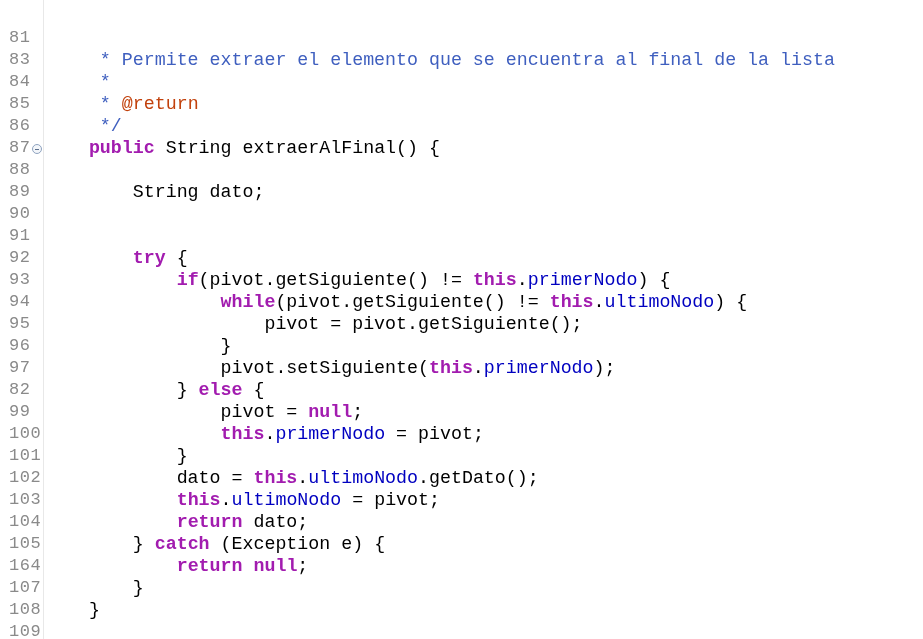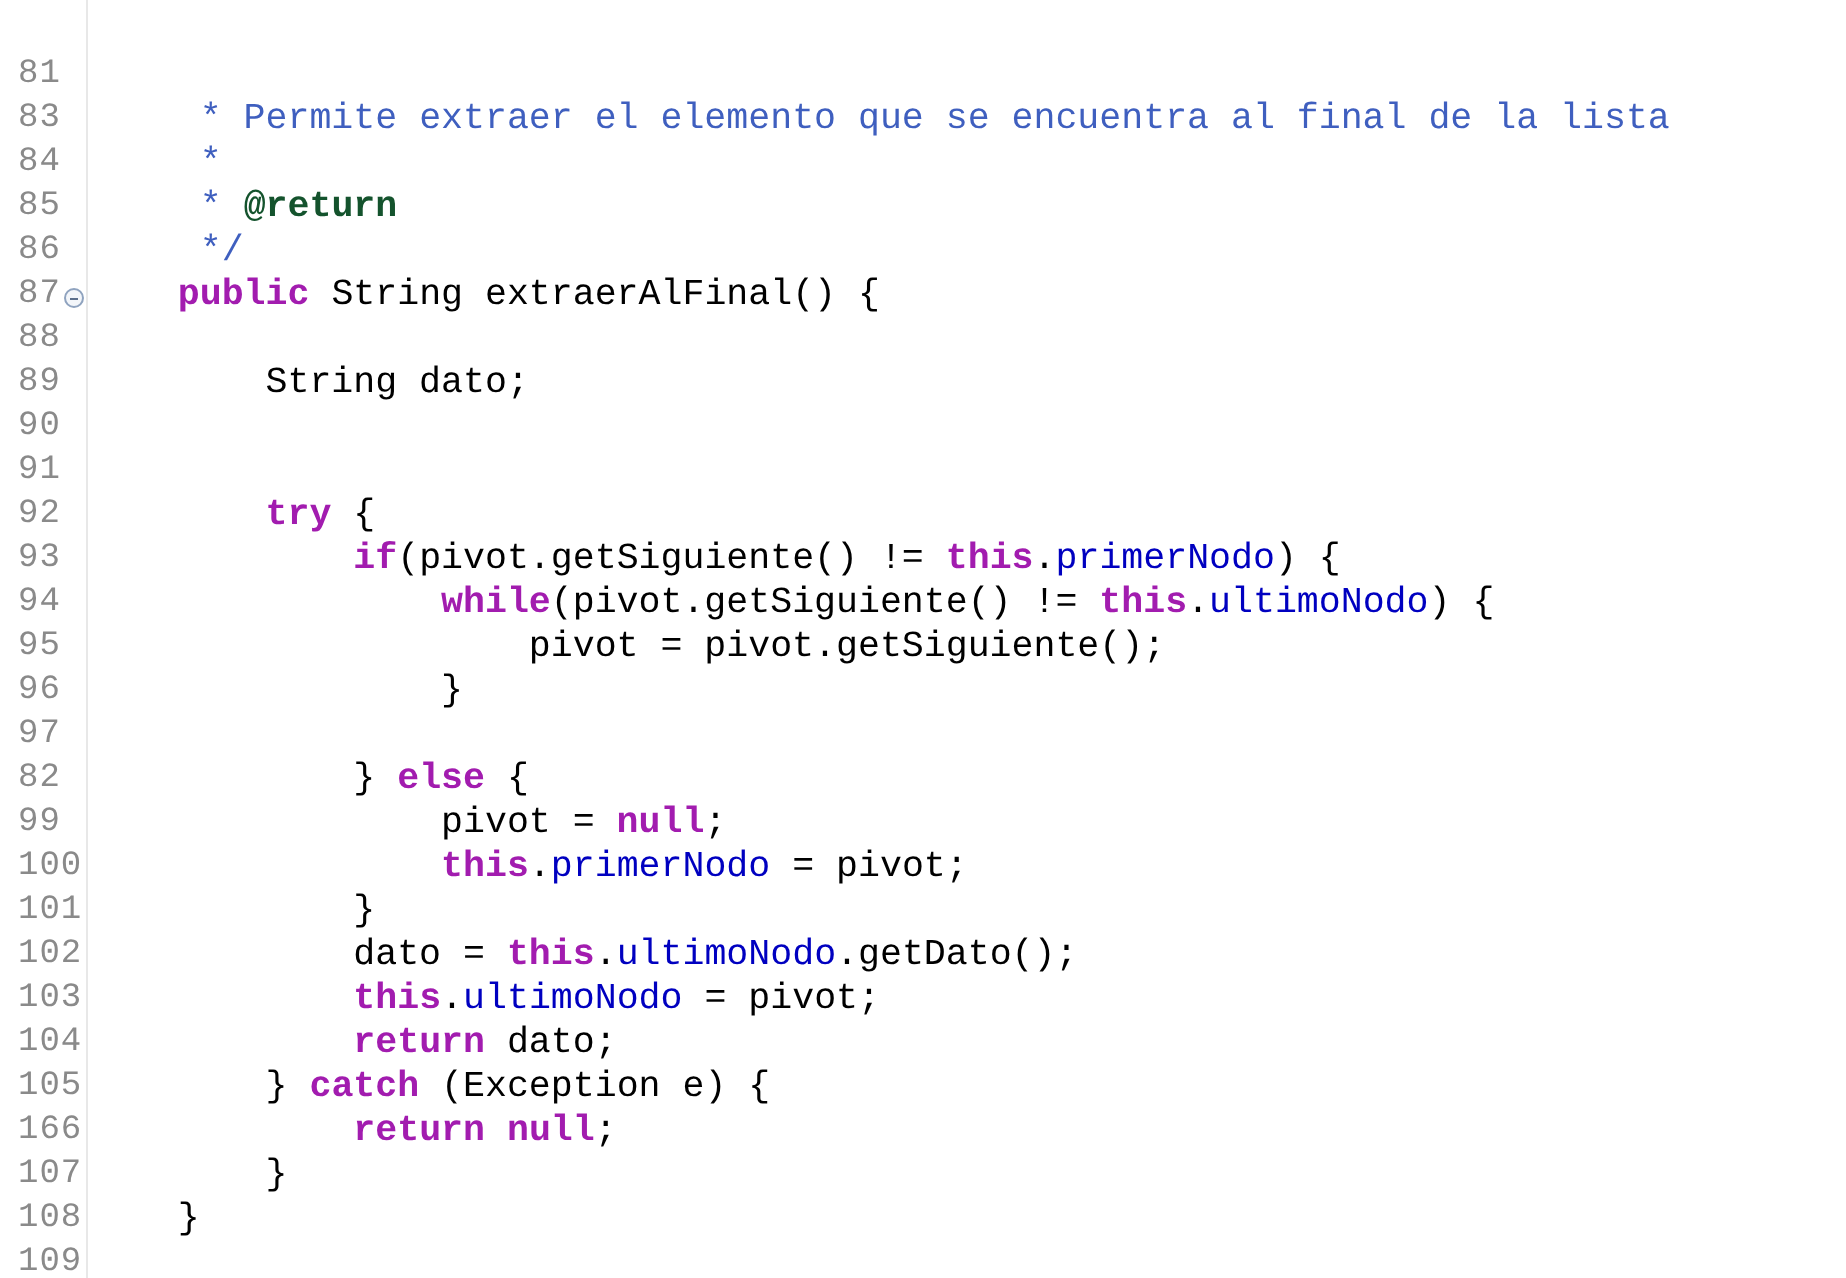--- a/index.html
+++ b/index.html
@@ -71,21 +71,21 @@
       position: absolute;
       left: 45px;
       top: 0;
       font-family: "Liberation Mono", monospace;
       font-size: 18.3px;
       color: #000000;
     }
     .kw { color: #a21caf; font-weight: bold; }
     .field { color: #0000c0; }
     .cm { color: #3f5fbf; }
-    .tag { color: #14532d; font-weight: bold; }
+    .tag { color: #c2410c; font-weight: normal; }
   </style>
 </head>
 <body>
 
 <div class="editor">
   <div class="gutter"></div>
   <div class="lines" id="lines">
       <div class="line"><span class="ln">81</span><span class="code"></span></div>
       <div class="line"><span class="ln">83</span><span class="code"><span>     </span><span class="cm">* Permite extraer el elemento que se encuentra al final de la lista</span></span></div>
       <div class="line"><span class="ln">84</span><span class="code"><span>     </span><span class="cm">*</span></span></div>
@@ -94,27 +94,27 @@
       <div class="line"><span class="ln">87</span><span class="fold"></span><span class="code"><span>    </span><span class="kw">public</span><span> String extraerAlFinal() {</span></span></div>
       <div class="line"><span class="ln">88</span><span class="code"></span></div>
       <div class="line"><span class="ln">89</span><span class="code"><span>        String dato;</span></span></div>
       <div class="line"><span class="ln">90</span></div>
       <div class="line"><span class="ln">91</span><span class="code"></span></div>
       <div class="line"><span class="ln">92</span><span class="code"><span>        </span><span class="kw">try</span><span> {</span></span></div>
       <div class="line"><span class="ln">93</span><span class="code"><span>            </span><span class="kw">if</span><span>(pivot.getSiguiente() != </span><span class="kw">this</span><span>.</span><span class="field">primerNodo</span><span>) {</span></span></div>
       <div class="line"><span class="ln">94</span><span class="code"><span>                </span><span class="kw">while</span><span>(pivot.getSiguiente() != </span><span class="kw">this</span><span>.</span><span class="field">ultimoNodo</span><span>) {</span></span></div>
       <div class="line"><span class="ln">95</span><span class="code"><span>                    pivot = pivot.getSiguiente();</span></span></div>
       <div class="line"><span class="ln">96</span><span class="code"><span>                }</span></span></div>
-      <div class="line"><span class="ln">97</span></div>
+      <div class="line"><span class="ln">97</span><span class="code"><span>                pivot.setSiguiente(</span><span class="kw">this</span><span>.</span><span class="field">primerNodo</span><span>);</span></span></div>
       <div class="line"><span class="ln">82</span><span class="code"><span>            } </span><span class="kw">else</span><span> {</span></span></div>
       <div class="line"><span class="ln">99</span><span class="code"><span>                pivot = </span><span class="kw">null</span><span>;</span></span></div>
       <div class="line"><span class="ln">100</span><span class="code"><span>                </span><span class="kw">this</span><span>.</span><span class="field">primerNodo</span><span> = pivot;</span></span></div>
       <div class="line"><span class="ln">101</span><span class="code"><span>            }</span></span></div>
       <div class="line"><span class="ln">102</span><span class="code"><span>            dato = </span><span class="kw">this</span><span>.</span><span class="field">ultimoNodo</span><span>.getDato();</span></span></div>
       <div class="line"><span class="ln">103</span><span class="code"><span>            </span><span class="kw">this</span><span>.</span><span class="field">ultimoNodo</span><span> = pivot;</span></span></div>
       <div class="line"><span class="ln">104</span><span class="code"><span>            </span><span class="kw">return</span><span> dato;</span></span></div>
       <div class="line"><span class="ln">105</span><span class="code"><span>        } </span><span class="kw">catch</span><span> (Exception e) {</span></span></div>
-      <div class="line"><span class="ln">166</span><span class="code"><span>            </span><span class="kw">return</span><span> </span><span class="kw">null</span><span>;</span></span></div>
+      <div class="line"><span class="ln">164</span><span class="code"><span>            </span><span class="kw">return</span><span> </span><span class="kw">null</span><span>;</span></span></div>
       <div class="line"><span class="ln">107</span><span class="code"><span>        }</span></span></div>
       <div class="line"><span class="ln">108</span><span class="code"><span>    }</span></span></div>
       <div class="line"><span class="ln">109</span><span class="code"></span></div>
     </div>
 </div>
 
 </body></html>

